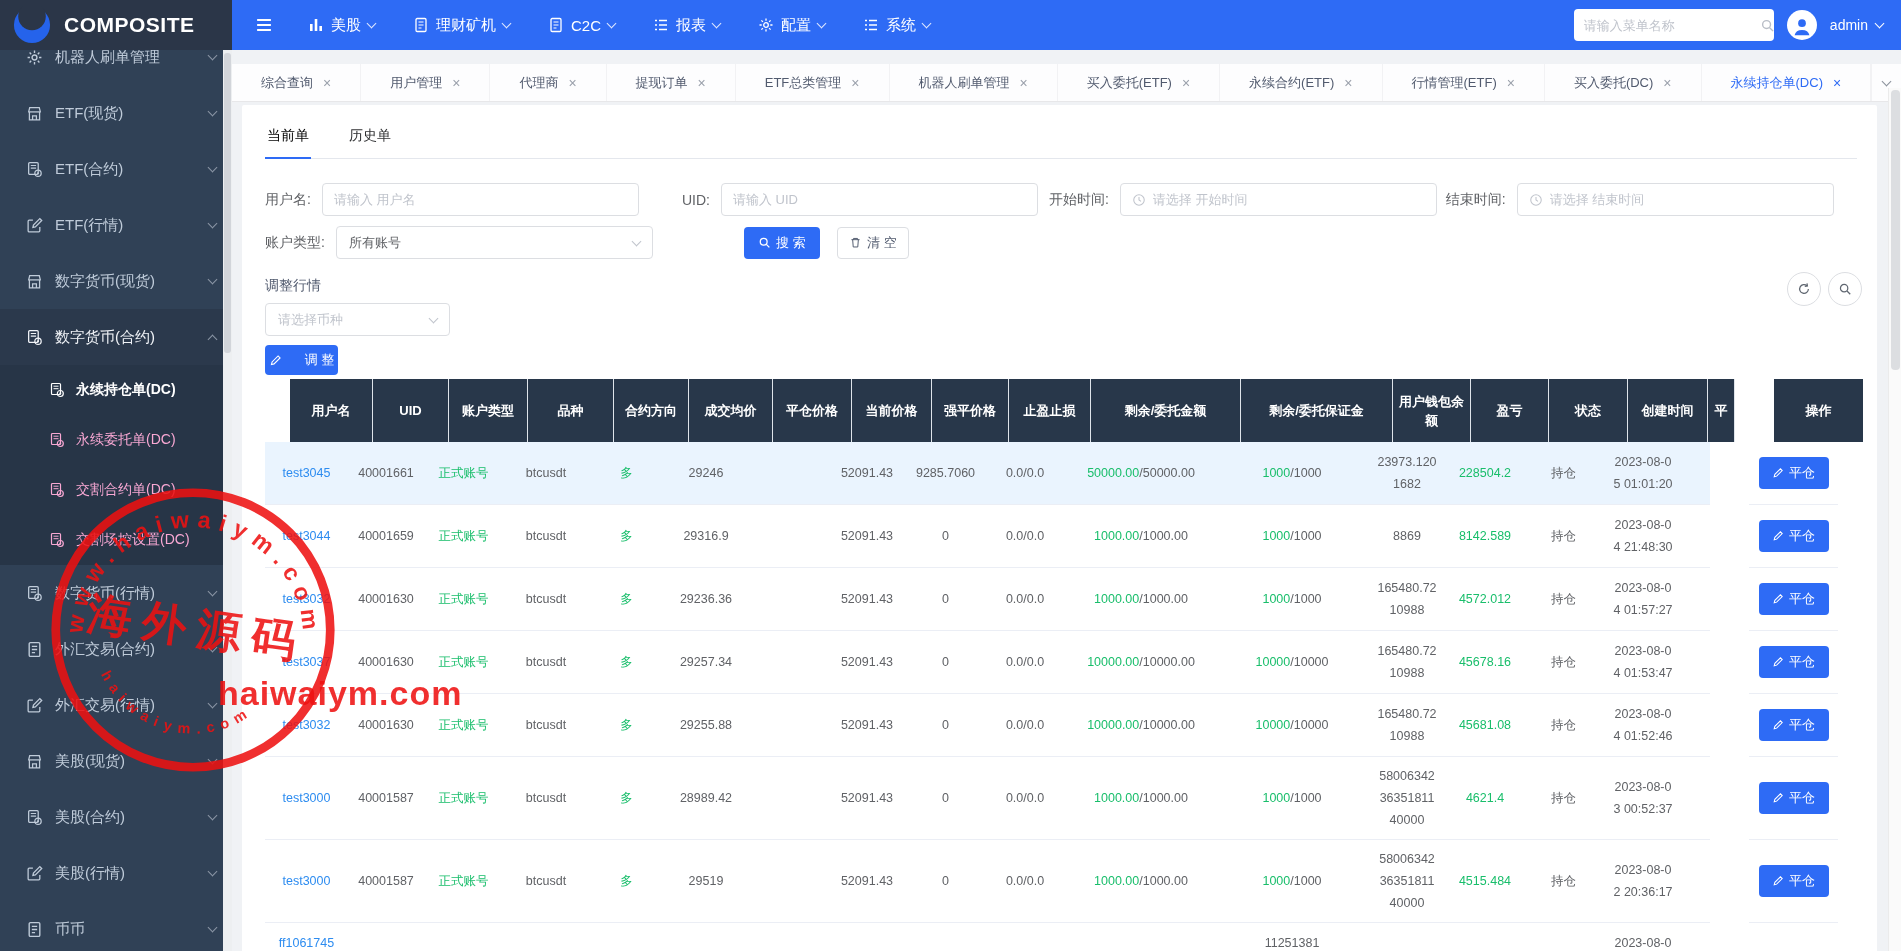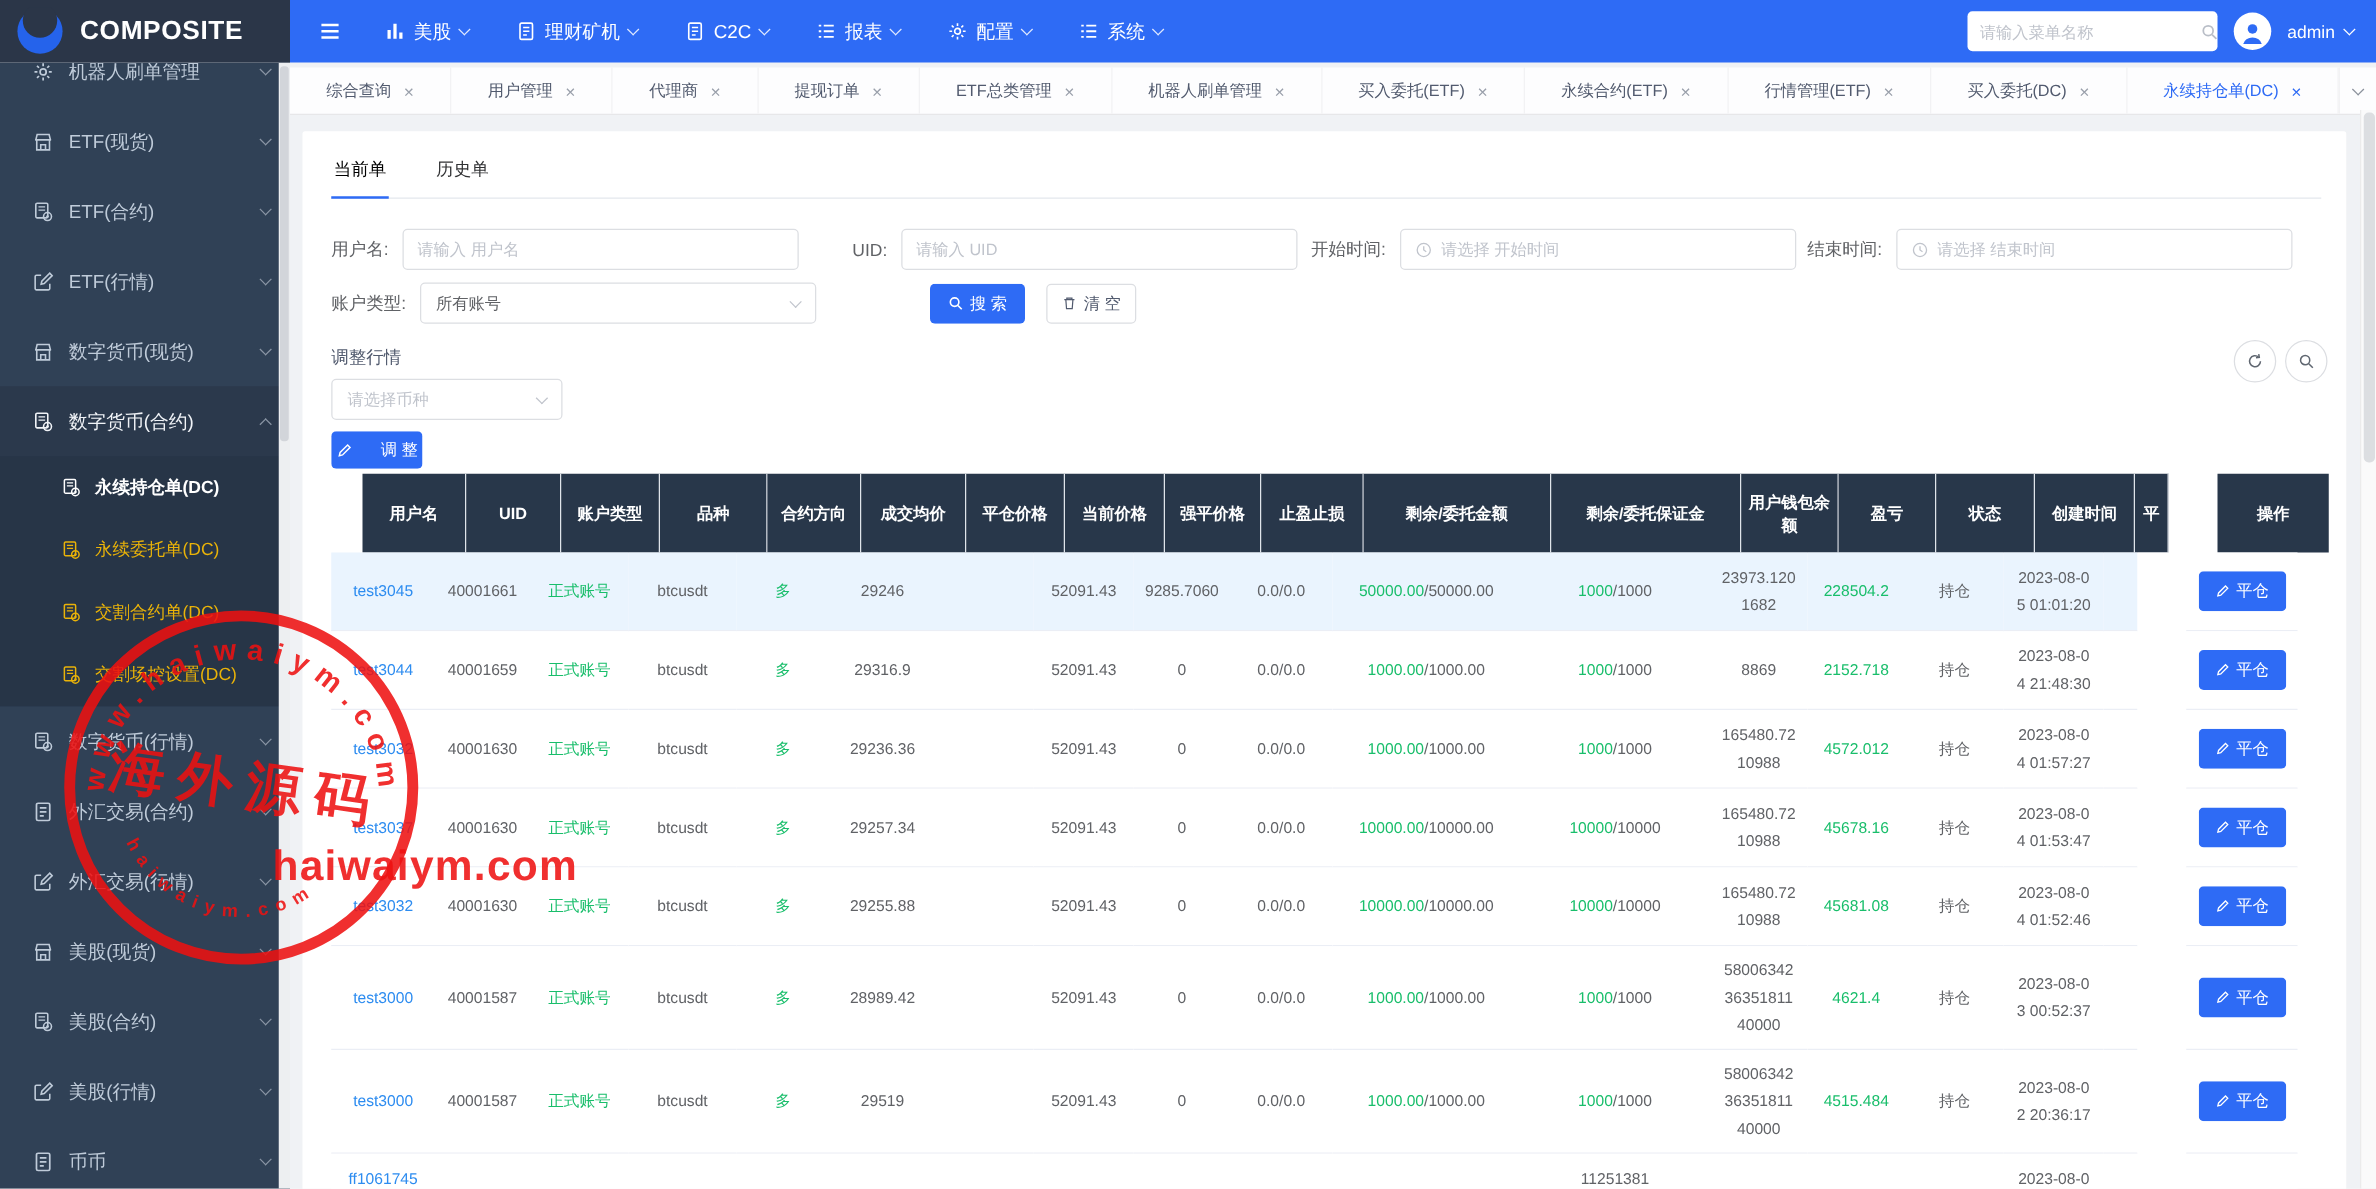--- a/index.html
+++ b/index.html
@@ -22,39 +22,39 @@
   .nav-right { margin-left:auto; display:flex; align-items:center; gap:13px; margin-right:18px; }
   .search-box { width:200px; height:32px; background:#fff; border-radius:4px; display:flex; align-items:center; padding:0 10px; }
   .search-box input { border:none; outline:none; flex:1; font-size:13px; color:#606266; font-family:inherit; }
   .search-box input::placeholder { color:#c0c4cc; }
   .search-box .ic { color:#b9bec7; width:15px; height:15px; }
   .avatar { width:30px; height:30px; border-radius:50%; background:#fff; display:flex; align-items:center; justify-content:center; overflow:hidden; }
   .avatar .ic { width:22px; height:22px; margin-top:3px; }
   .admin-name { font-size:14px; display:flex; align-items:center; gap:8px; }
 
   
-  .tabbar { position:absolute; top:54px; left:232px; right:0; height:38px; background:#fdfdfe; border-bottom:1px solid #e7e7e9; display:flex; align-items:center; z-index:10; }
+  .tabbar { position:absolute; top:64px; left:232px; right:0; height:38px; background:#fdfdfe; border-bottom:1px solid #e7e7e9; display:flex; align-items:center; z-index:10; }
   .tabs { display:flex; height:100%; }
   .tab { display:flex; align-items:center; gap:10px; padding:0 29px; font-size:13px; color:#515a6e; border-right:1px solid #f2f2f4; cursor:pointer; white-space:nowrap; }
   .tab .tab-x { color:#9aa0ab; font-size:14px; }
   .tab.active { color:#2e6bf5; }
   .tab.active .tab-x { color:#2e6bf5; }
   .tab-more { margin-left:auto; width:42px; height:100%; display:flex; align-items:center; justify-content:center; color:#8a909b; border-left:1px solid #f2f2f4; }
 
   
   .sidebar { position:absolute; top:50px; left:0; bottom:0; width:232px; background:#304156; overflow:hidden; z-index:15; }
   .side-list { margin-top:-21px; }
   .side-item { height:56px; display:flex; align-items:center; gap:12px; padding:0 16px 0 26px; color:#bfcbd9; font-size:15px; cursor:pointer; }
   .side-item .ic { width:17px; height:17px; }
   .side-item .lbl { flex:1; }
   .side-item .chev { color:#8b96a5; }
   .side-group { background:#2b394c; }
   .side-group > .side-item { color:#f0f3f7; }
   .submenu { background:#273547; }
-  .side-child { height:50px; display:flex; align-items:center; gap:11px; padding-left:49px; color:#eab308; font-size:14px; cursor:pointer; }
+  .side-child { height:50px; display:flex; align-items:center; gap:11px; padding-left:49px; color:#f9a8d4; font-size:14px; cursor:pointer; }
   .side-child.active { color:#ffffff; font-weight:bold; }
   .side-child .ic { width:16px; height:16px; }
   .side-scrollbar { position:absolute; top:0; right:0; bottom:0; width:9px; background:#edeff1; }
   .side-scrollbar .sthumb { position:absolute; top:3px; left:1px; width:7px; height:300px; border-radius:3px; background:#d2d5da; }
 
   
   .main { position:absolute; left:232px; top:88px; right:0; bottom:0; background:#f0f2f5; }
   .card { position:absolute; left:10px; top:17px; right:24px; bottom:-20px; background:#fff; border-radius:2px; padding:16px 20px 0 23px; }
 
   .page-tabs { display:flex; gap:36px; border-bottom:1px solid #e4e7ed; }
@@ -650,21 +650,21 @@
             <div class="td" style="width:150px">
               <span><span class="g">1000.00</span>/1000.00</span>
             </div>
             <div class="td" style="width:152px">
               <span><span class="g">1000</span>/1000</span>
             </div>
             <div class="td" style="width:78px">
               <div>8869</div>
             </div>
             <div class="td" style="width:78px">
-              <span class="g">2152.718</span>
+              <span class="g">8142.589</span>
             </div>
             <div class="td" style="width:79px">持仓</div>
             <div class="td" style="width:80px">
               <div>2023-08-0</div>
               <div>4 21:48:30</div>
             </div>
             <div class="td" style="width:27px"></div>
             <div class="gut"></div>
             <div class="act">
               <div class="btn btn-blue btn-pos">

